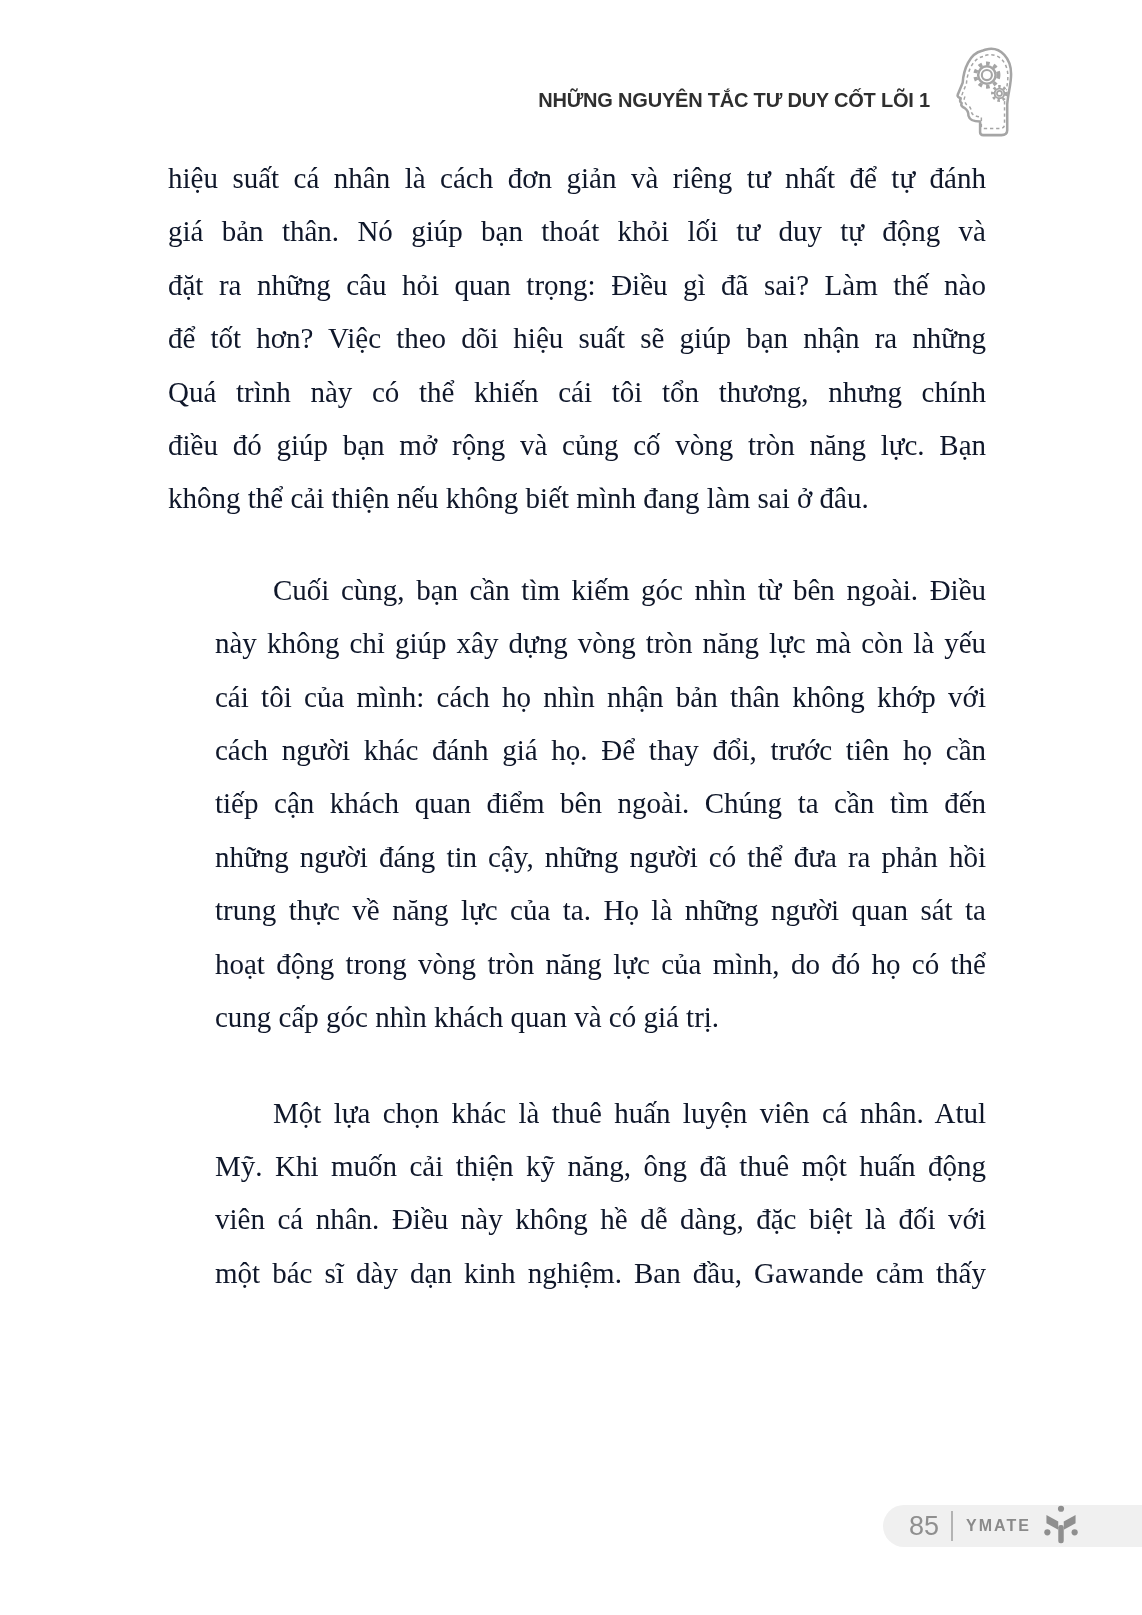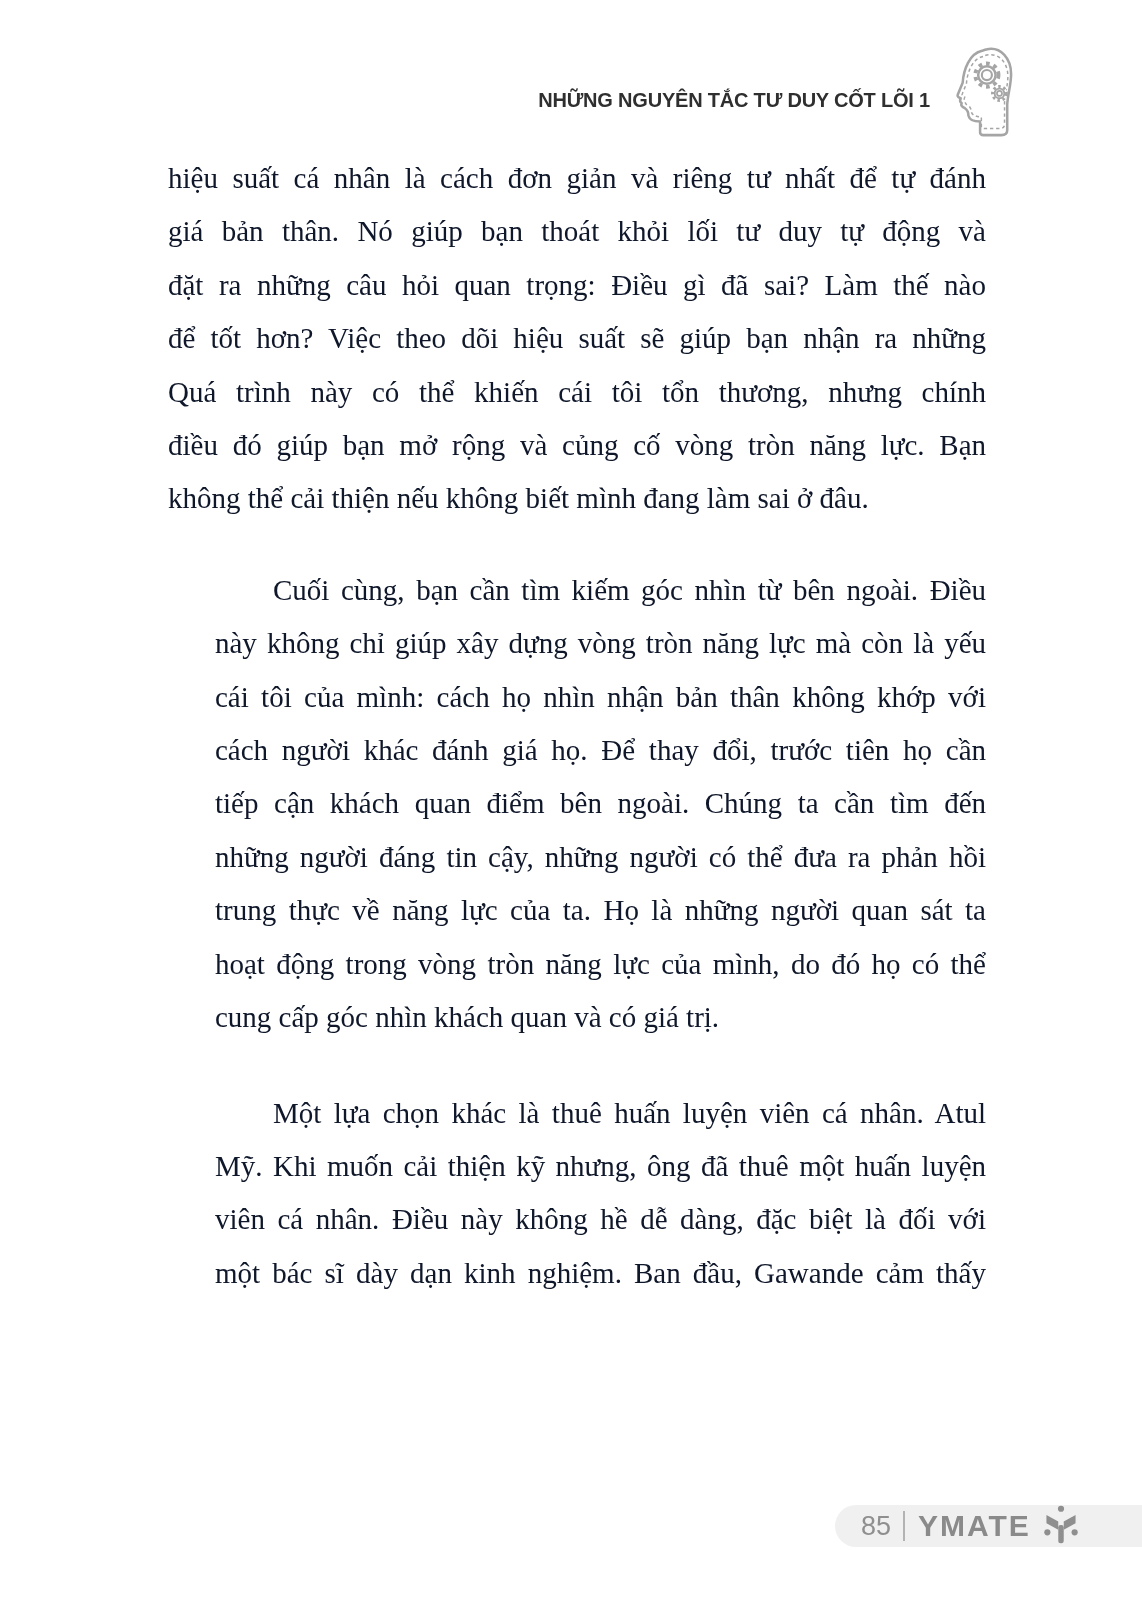--- a/index.html
+++ b/index.html
@@ -50,21 +50,21 @@
     text-align: justify;
     text-align-last: justify;
     white-space: normal;
   }
   .pline.last { text-align-last: left; }
   .para.indent .pline:first-child { text-indent: 58px; }
 
   
   .footer-pill {
     position: absolute;
-    left: 835px;
+    left: 883px;
     right: 0;
     top: 1505px;
     height: 42px;
     background: #f0f0f0;
     border-radius: 21px 0 0 21px;
     display: flex;
     align-items: center;
     font-family: "Liberation Sans", sans-serif;
   }
   .page-number {
@@ -72,21 +72,21 @@
     font-size: 27px;
     color: #8f8f8f;
   }
   .footer-divider {
     width: 2px;
     height: 30px;
     background: #b3b3b3;
     margin: 0 13px 0 12px;
   }
   .brand-name {
-    font-size: 30px;
+    font-size: 16px;
     font-weight: bold;
     letter-spacing: 2px;
     color: #8a8a8a;
   }
   .brand-logo-svg { display: block; margin-left: 10px; }
 </style>
 </head>
 <body>
 
 <div class="page">
@@ -143,21 +143,21 @@
         <div class="pline">cái tôi của mình: cách họ nhìn nhận bản thân không khớp với</div>
         <div class="pline">cách người khác đánh giá họ. Để thay đổi, trước tiên họ cần</div>
         <div class="pline">tiếp cận khách quan điểm bên ngoài. Chúng ta cần tìm đến</div>
         <div class="pline">những người đáng tin cậy, những người có thể đưa ra phản hồi</div>
         <div class="pline">trung thực về năng lực của ta. Họ là những người quan sát ta</div>
         <div class="pline">hoạt động trong vòng tròn năng lực của mình, do đó họ có thể</div>
         <div class="pline last">cung cấp góc nhìn khách quan và có giá trị.</div>
       </div>
       <div class="para indent p3">
         <div class="pline">Một lựa chọn khác là thuê huấn luyện viên cá nhân. Atul</div>
-        <div class="pline">Mỹ. Khi muốn cải thiện kỹ nhưng, ông đã thuê một huấn luyện</div>
+        <div class="pline">Mỹ. Khi muốn cải thiện kỹ năng, ông đã thuê một huấn động</div>
         <div class="pline">viên cá nhân. Điều này không hề dễ dàng, đặc biệt là đối với</div>
         <div class="pline">một bác sĩ dày dạn kinh nghiệm. Ban đầu, Gawande cảm thấy</div>
       </div>
     </div>
 
   <div class="footer-pill">
     <span class="page-number">85</span>
     <span class="footer-divider"></span>
     <span class="brand-name">YMATE</span>
     <span>

